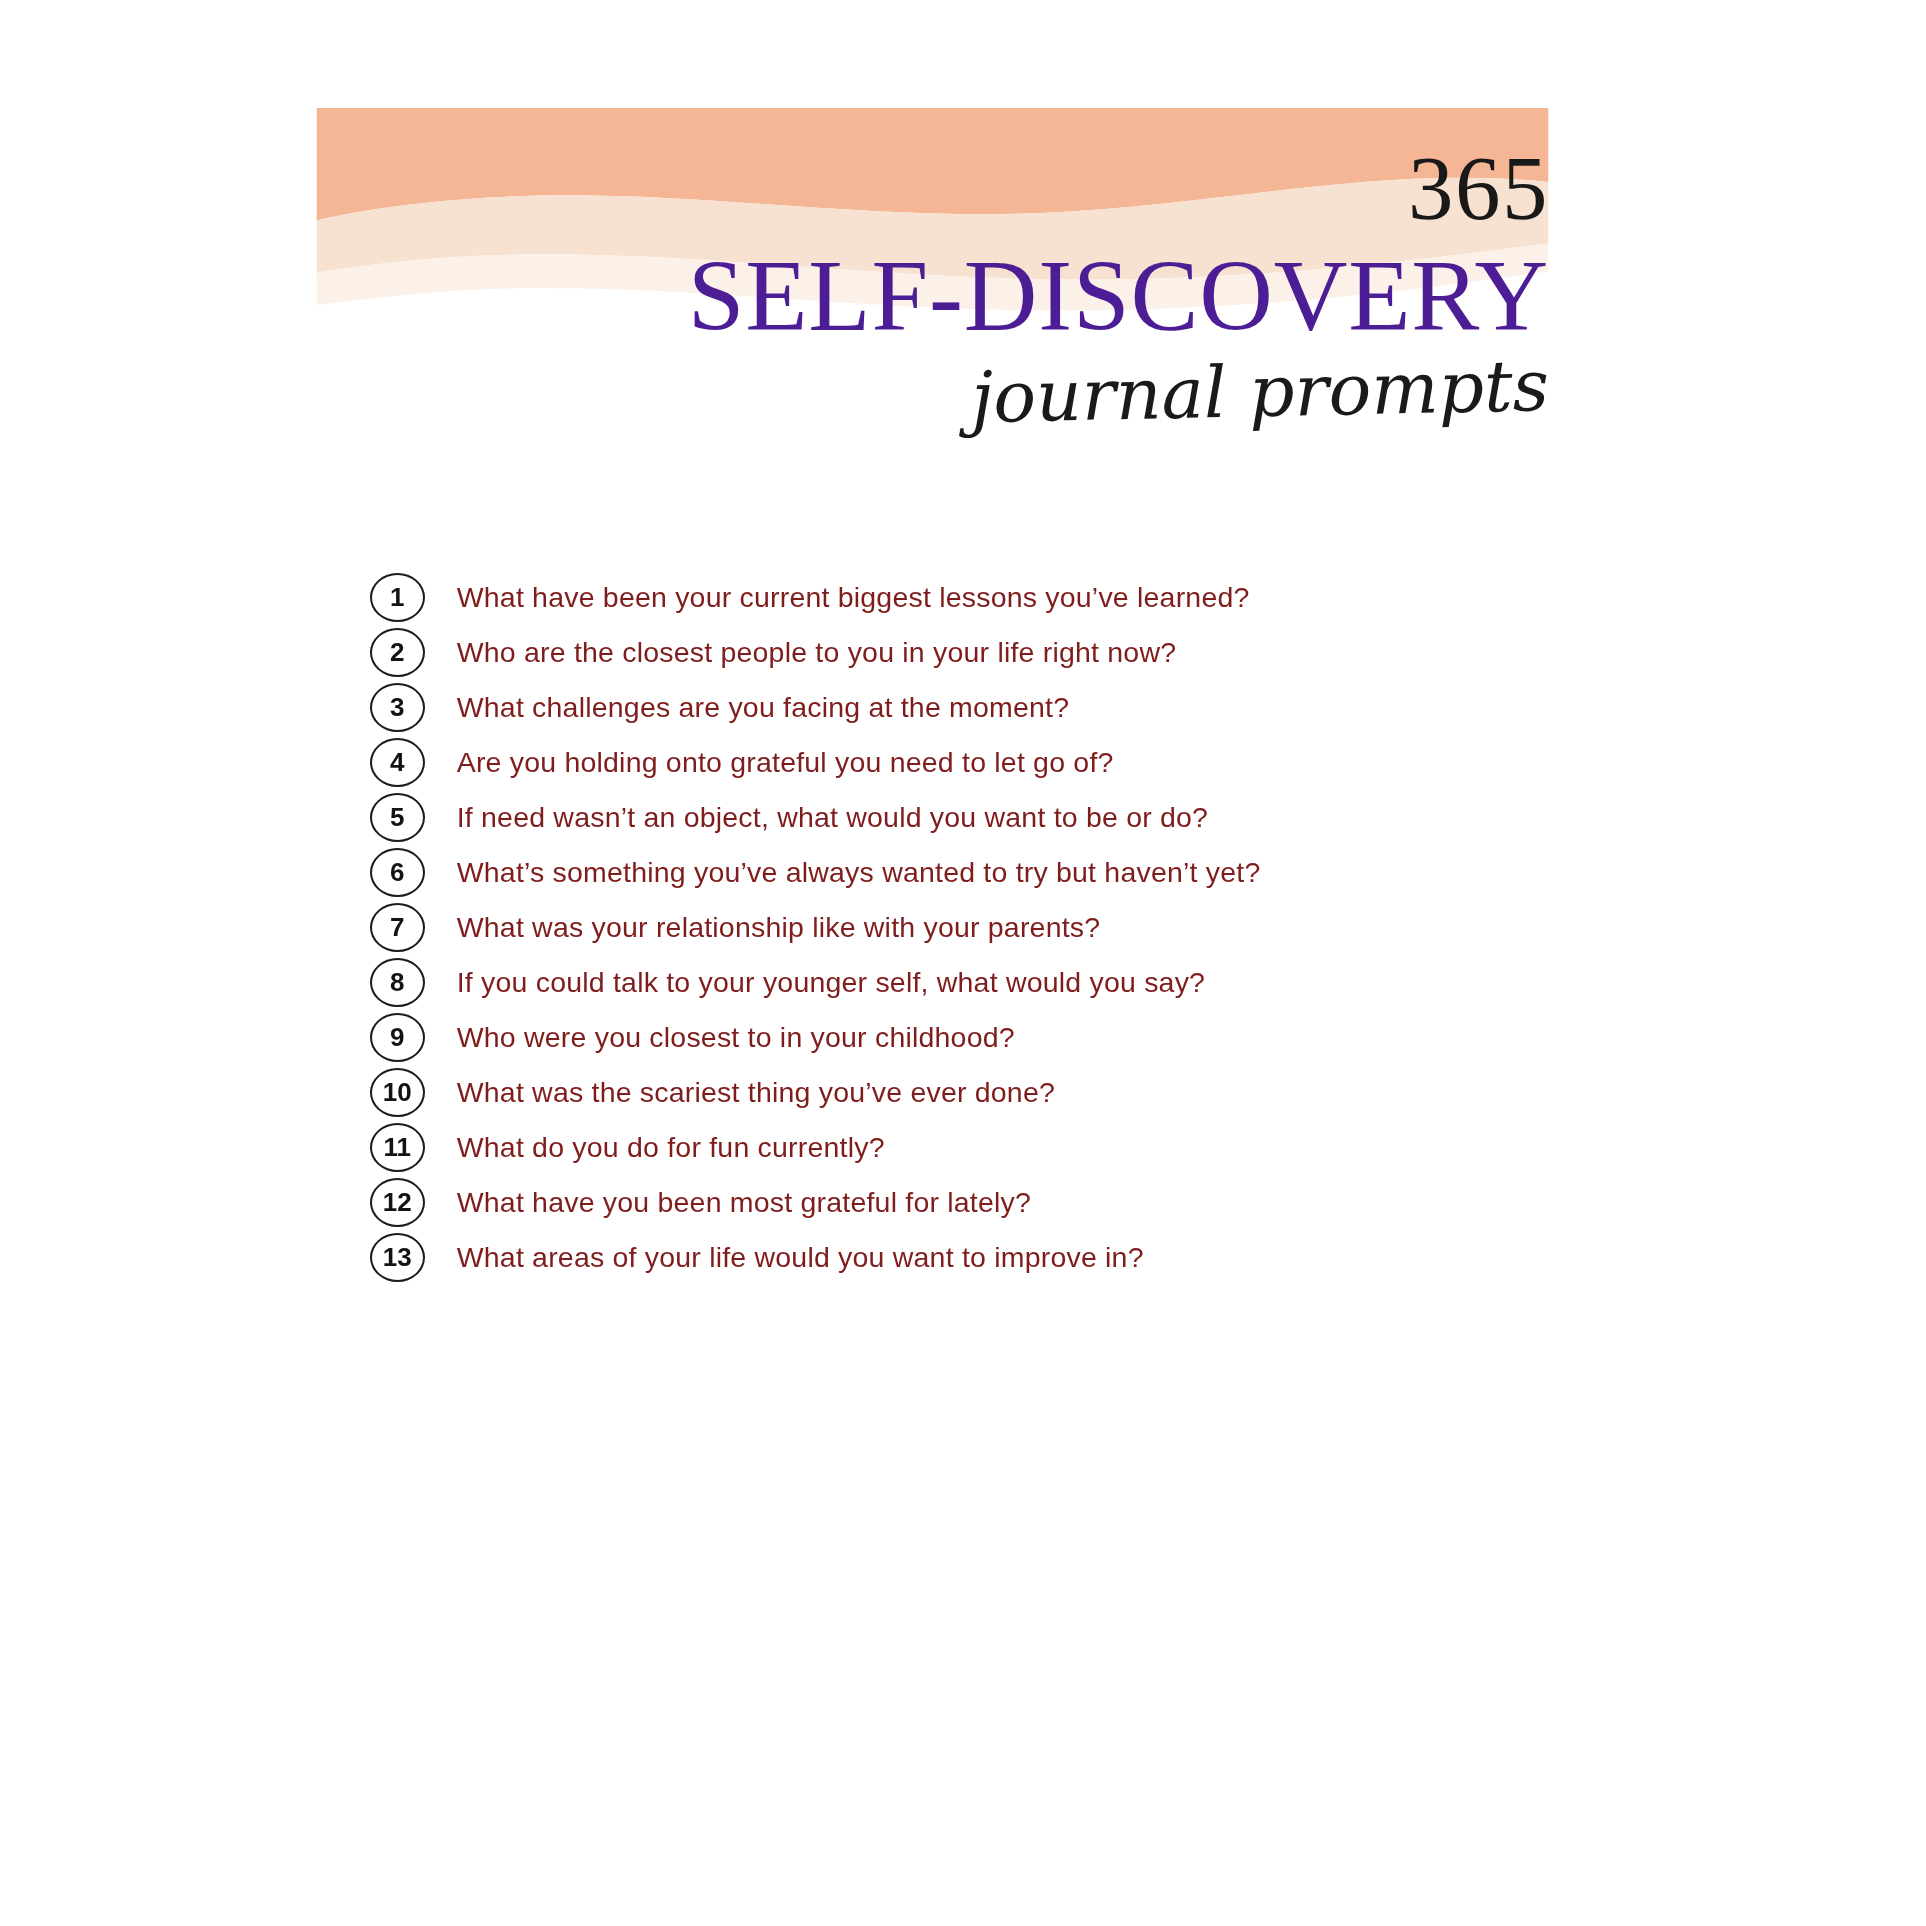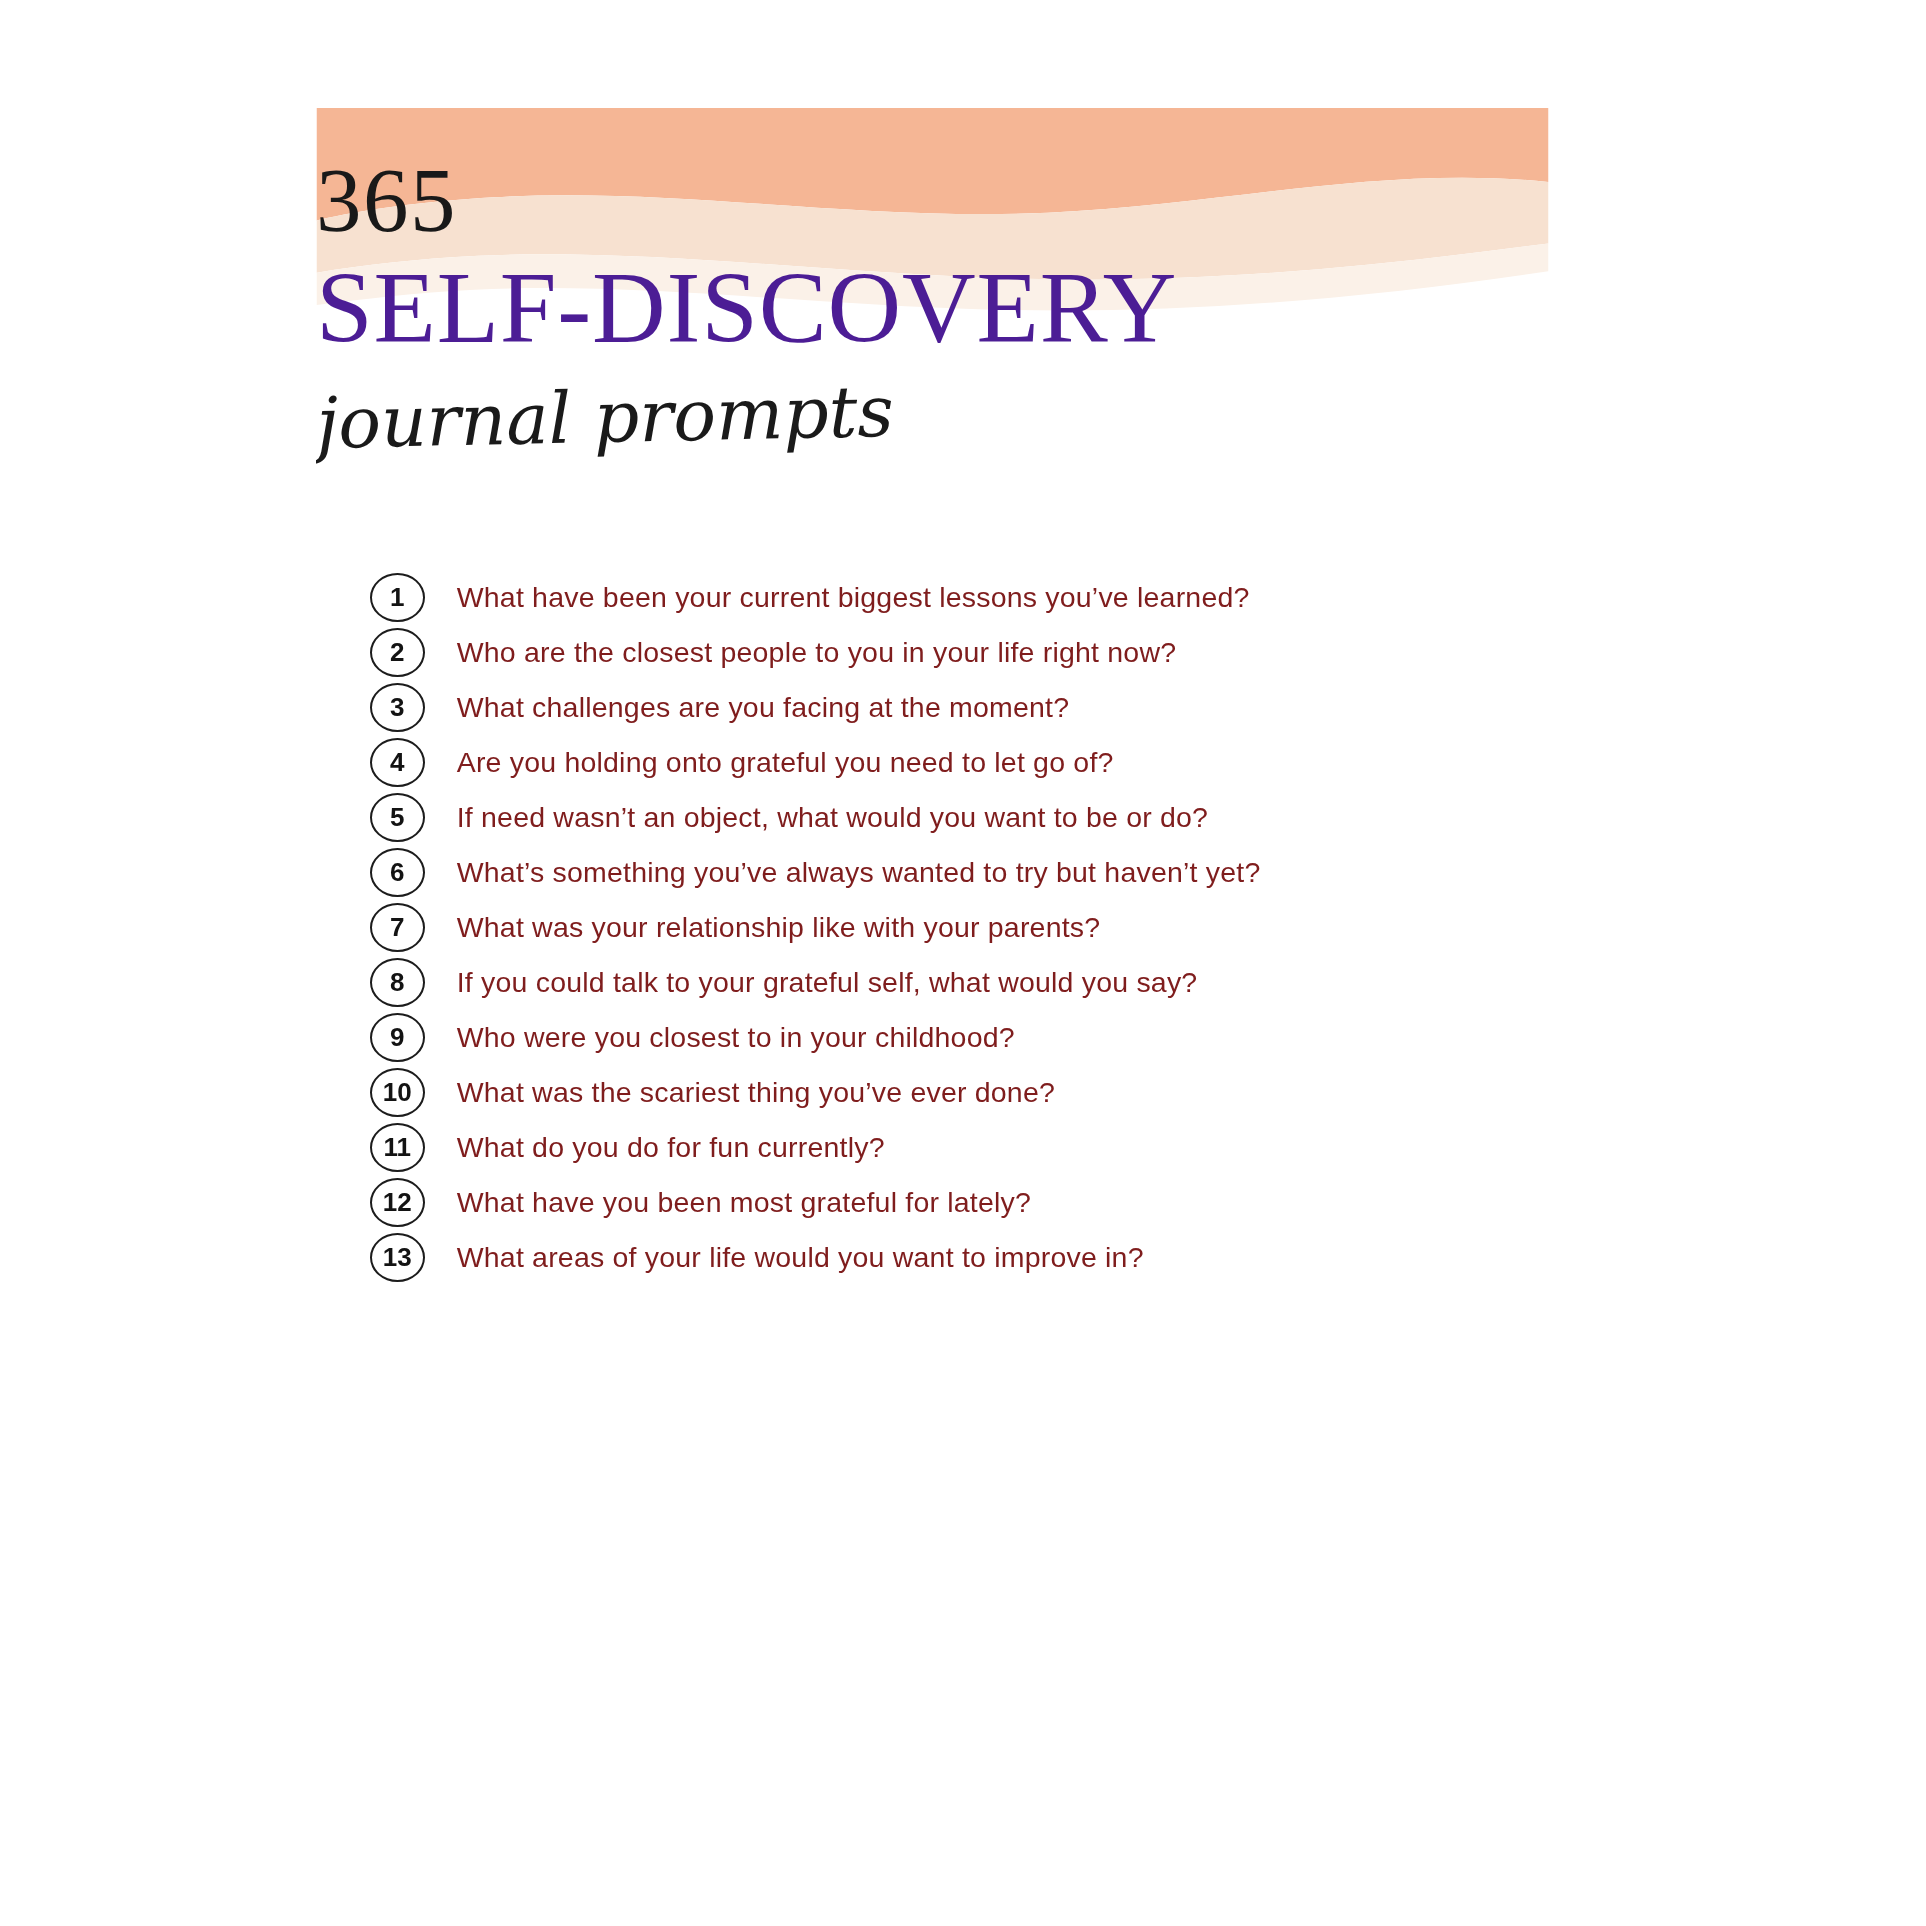--- a/index.html
+++ b/index.html
@@ -34,23 +34,23 @@
     overflow: hidden;
     pointer-events: none;
   }
   .wave-band svg {
     display: block;
   }
 
   .title-block {
     position: absolute;
     left: 0;
-    top: 47px;
+    top: 35px;
     width: 1233px;
-    text-align: left;
+    text-align: right;
   }
 
   .title-365 {
     font-family: "Liberation Serif", serif;
     font-size: 91px;
     letter-spacing: 1.5px;
     color: #191919;
     line-height: 1.0;
     font-weight: 400;
   }
@@ -166,21 +166,21 @@
       <div class="prompt-text">What’s something you’ve always wanted to try but haven’t yet?</div>
     </div>
 
     <div class="prompt-row">
       <div class="num-badge">7</div>
       <div class="prompt-text">What was your relationship like with your parents?</div>
     </div>
 
     <div class="prompt-row">
       <div class="num-badge">8</div>
-      <div class="prompt-text">If you could talk to your grateful self, what would you say?</div>
+      <div class="prompt-text">If you could talk to your younger self, what would you say?</div>
     </div>
 
     <div class="prompt-row">
       <div class="num-badge">9</div>
       <div class="prompt-text">Who were you closest to in your childhood?</div>
     </div>
 
     <div class="prompt-row">
       <div class="num-badge">10</div>
       <div class="prompt-text">What was the scariest thing you’ve ever done?</div>

